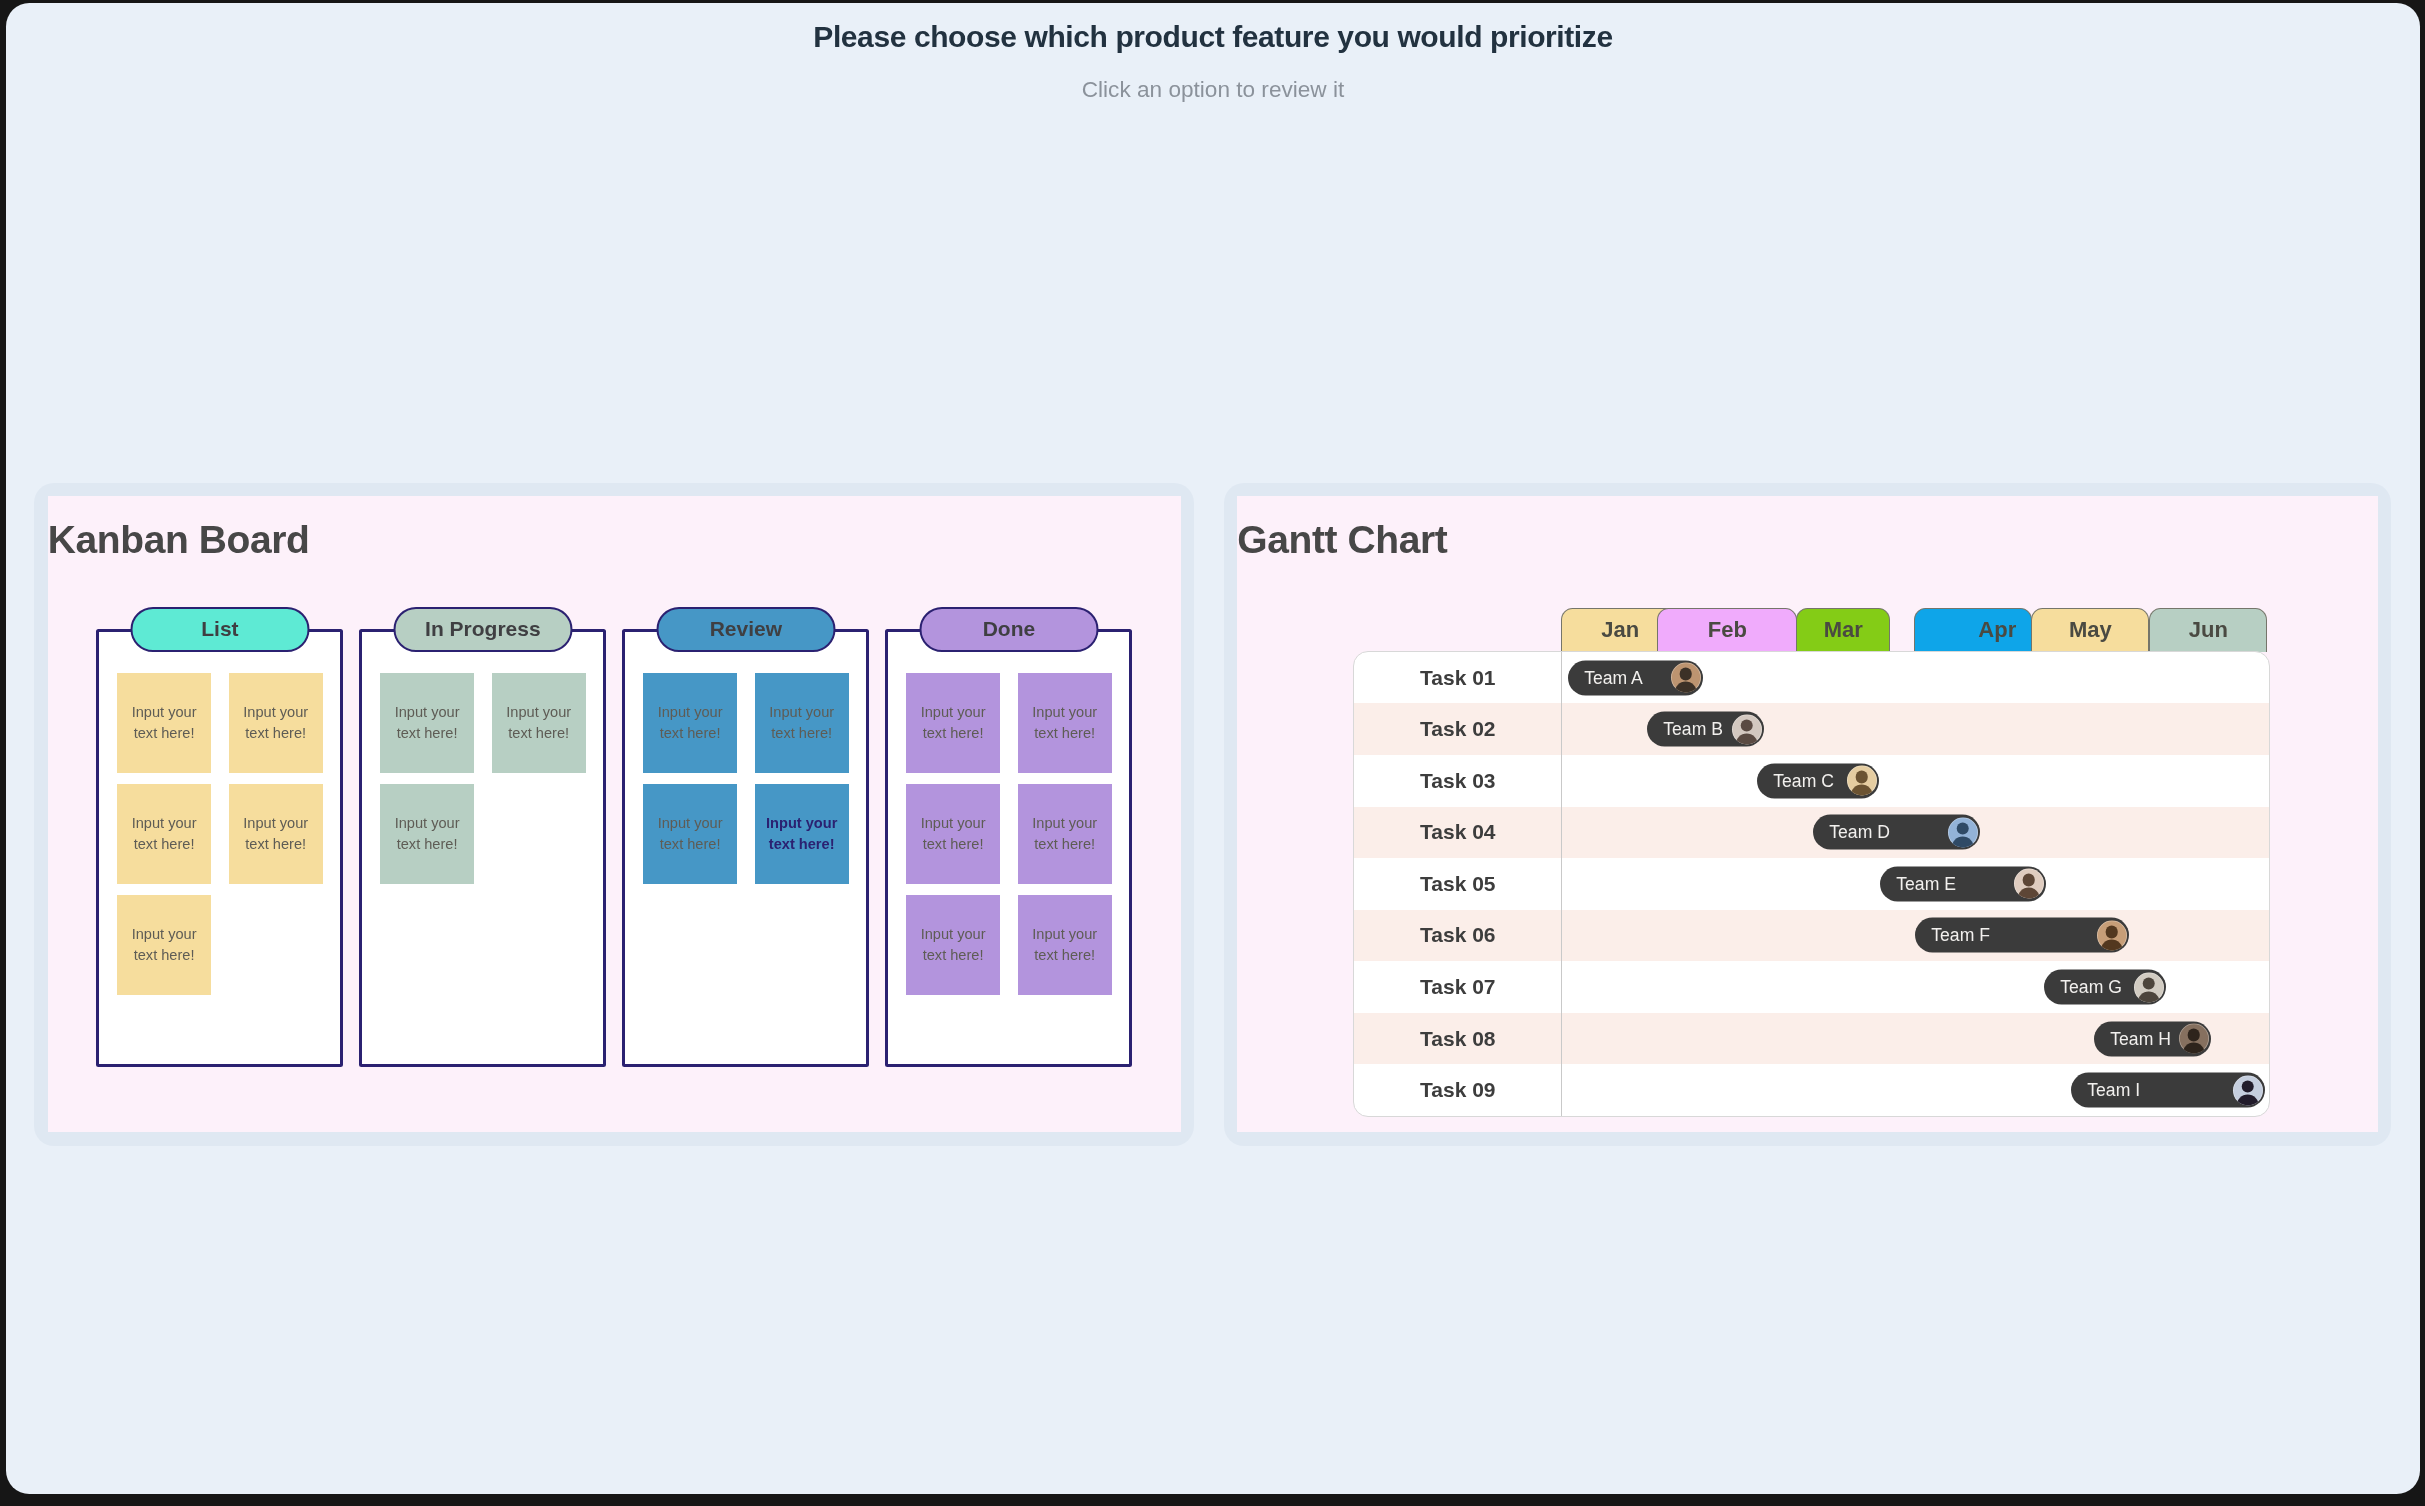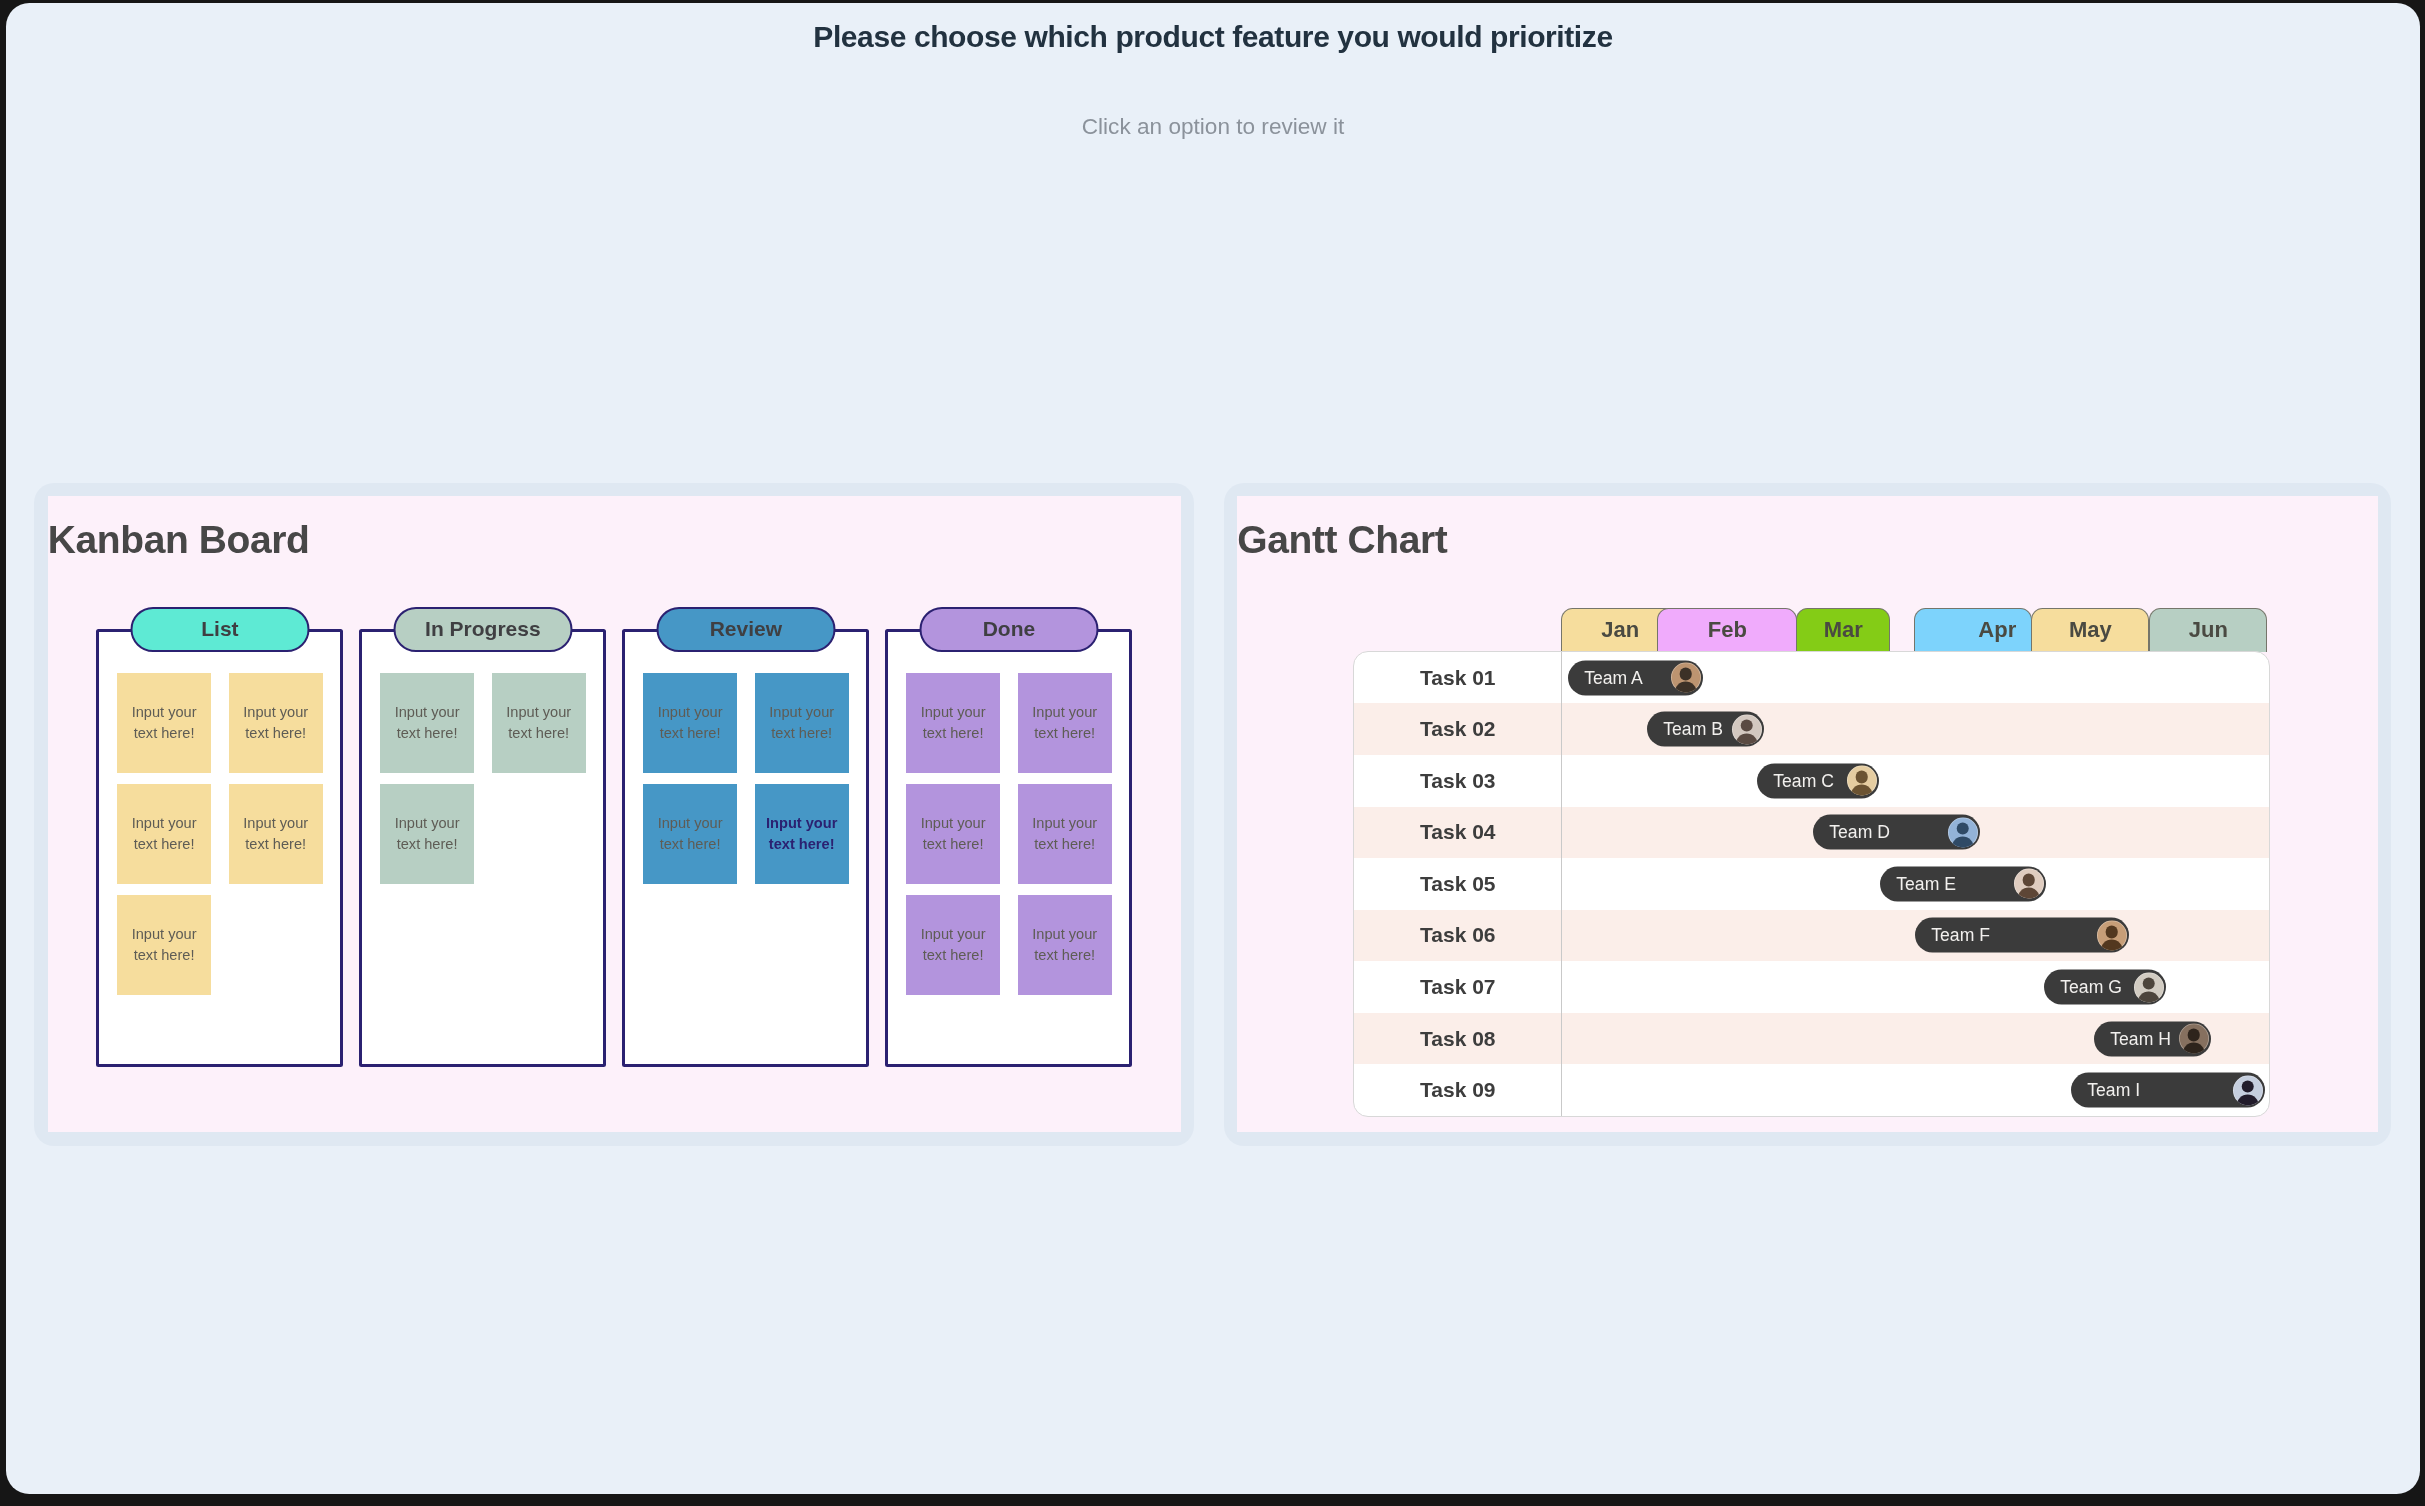--- a/index.html
+++ b/index.html
@@ -13,21 +13,21 @@
     position:absolute;left:5.9px;top:2.5px;right:5.9px;bottom:13.4px;
     background:#e9f0f8;border-radius:23.4px;overflow:hidden;
   }
   
   .hdr-title{
     position:absolute;top:17.6px;left:0;right:0;text-align:center;
     font-size:30px;font-weight:700;color:#223240;letter-spacing:-0.4px;
   }
   .hdr-sub{
     position:absolute;top:74px;left:0;right:0;text-align:center;
-    font-size:22.6px;font-weight:400;color:#8b929b;margin-top:37px;
+    font-size:22.6px;font-weight:400;color:#8b929b;
   }
   
   .option{
     position:absolute;top:480px;height:663px;
     background:#dfe8f2;border-radius:20px;cursor:pointer;
   }
   .option-kanban{left:28.5px;width:1160px;}
   .option-gantt{left:1218px;width:1167px;}
   .panel{
     position:absolute;inset:13.4px;background:#fdf1fa;
@@ -166,21 +166,21 @@
     </div>
   </div>
 
   <div class="option option-gantt">
     <div class="panel">
       <div class="panel-title">Gantt Chart</div>
       <div class="gantt-tabs" id="gantt-tabs">
           <div class="gantt-tab" style="left: 324px; width: 118px; background: rgb(246, 221, 157);">Jan</div>
           <div class="gantt-tab" style="left: 420px; width: 140px; background: #f0abfc;">Feb</div>
           <div class="gantt-tab" style="left: 559px; width: 94px; background: #84cc16;">Mar</div>
-          <div class="gantt-tab" style="left: 677px; width: 118px; background: #7dd3fc; padding-left: 48px;">Apr</div>
+          <div class="gantt-tab" style="left: 677px; width: 118px; background: #0ea5e9; padding-left: 48px;">Apr</div>
           <div class="gantt-tab" style="left: 794px; width: 118px; background: rgb(246, 221, 157);">May</div>
           <div class="gantt-tab" style="left: 912px; width: 118px; background: rgb(183, 207, 195);">Jun</div>
         </div>
       <div class="gantt-table" id="gantt-table">
           <div class="gantt-row">
             <div class="task-label">Task 01</div>
             <div class="timeline">
               <div class="gantt-bar" style="left: 5.9px; width: 135px;">
                 <span>Team A</span>
                 <div class="avatar" style="--abg: #bd9470; --afg: #3c3127;"></div>

